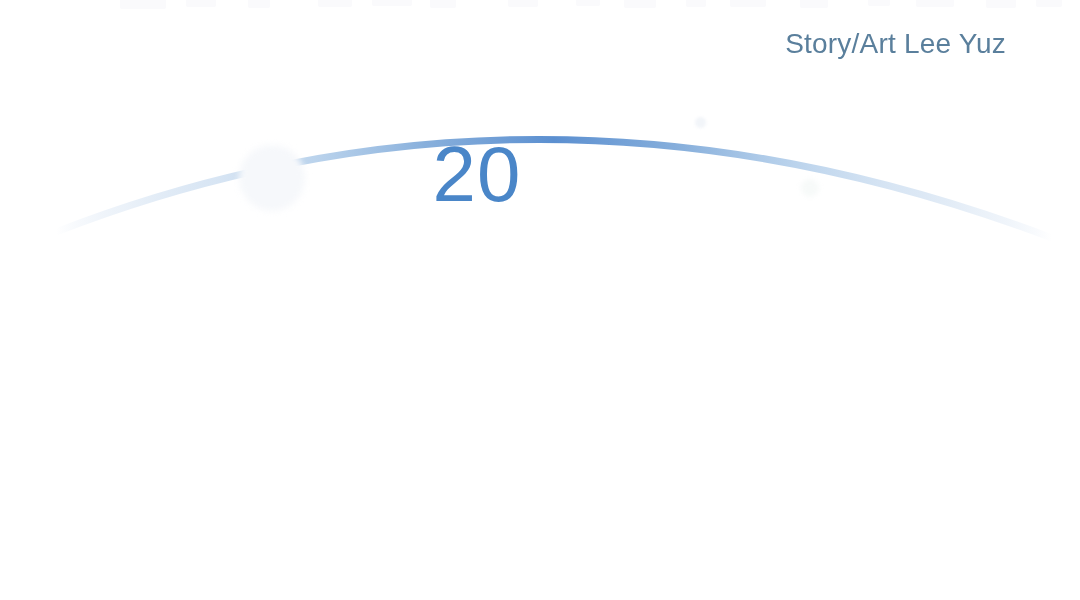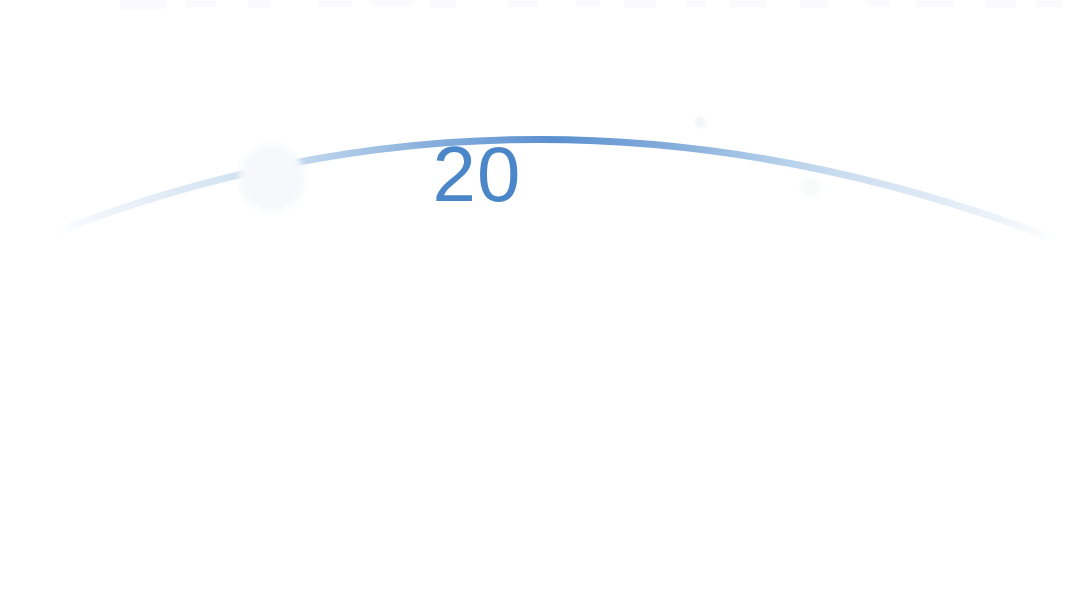--- a/index.html
+++ b/index.html
@@ -150,14 +150,15 @@
     </defs>
     <path d="M 56 232 Q 540 44 1052 238" fill="none" stroke="url(#arcGrad)" stroke-width="7" stroke-linecap="round"></path>
   </svg>
 
   <div class="blob blob-large"></div>
   <div class="blob blob-small"></div>
   <div class="blob blob-speck"></div>
 
   <div class="chapter-number">20</div>
 
+  <div class="credit">Story/Art Lee Yuz</div>
 
 </div>
 
 </body></html>

